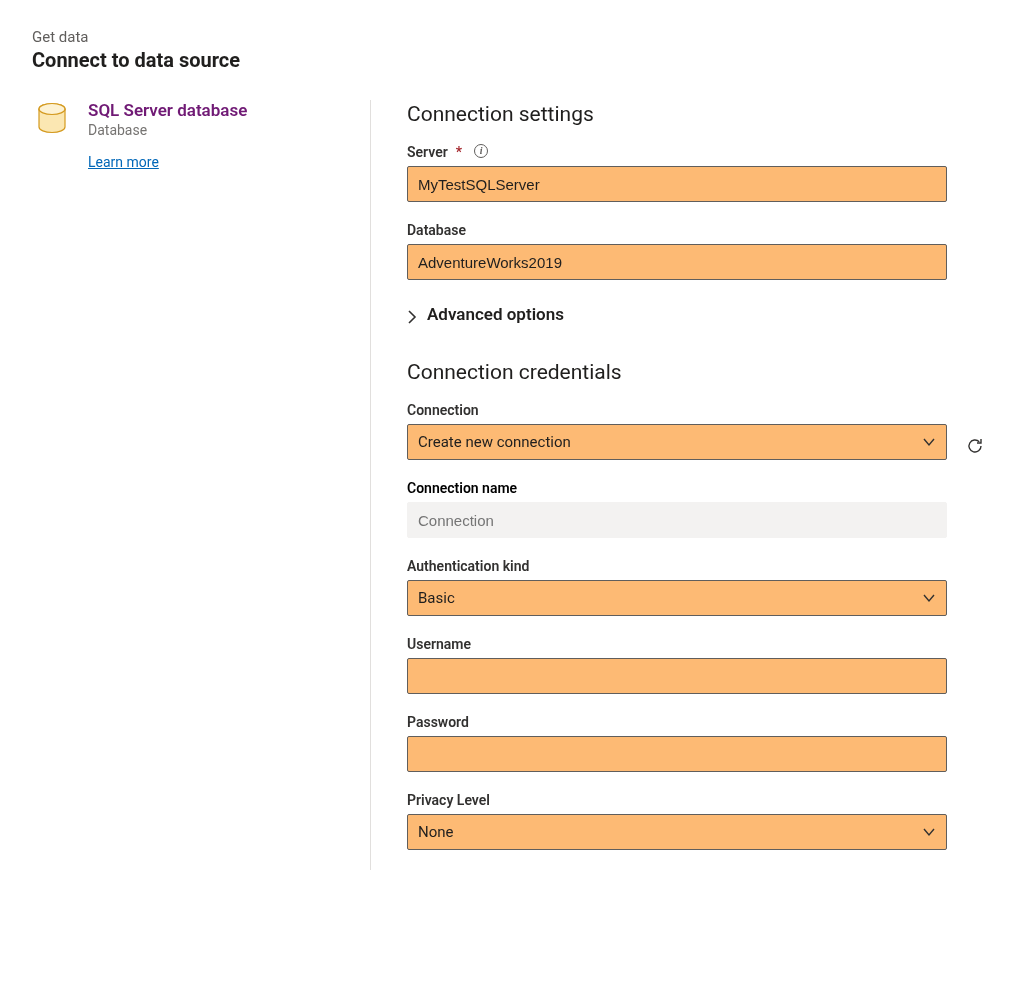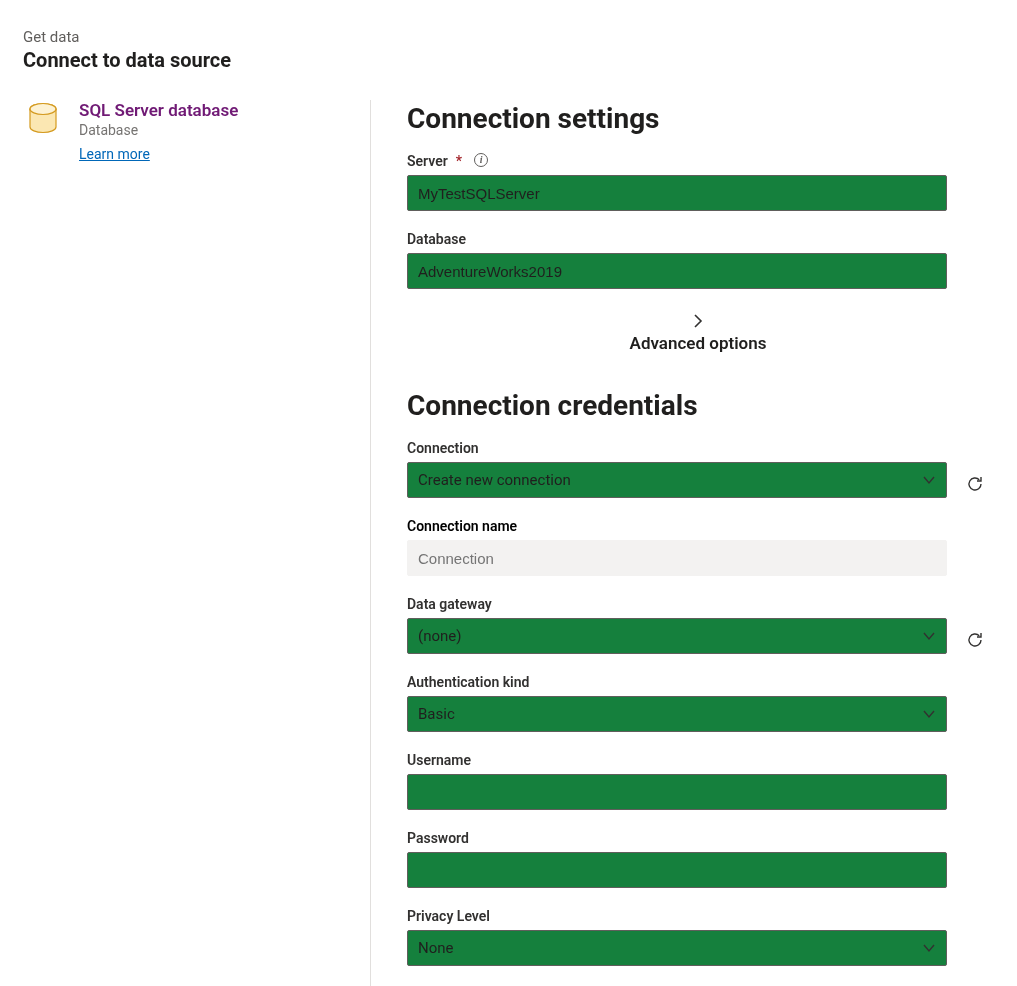--- a/index.html
+++ b/index.html
@@ -6,21 +6,21 @@
   html, body {
     margin: 0;
     padding: 0;
     background: #ffffff;
     font-family: "Segoe UI", -apple-system, BlinkMacSystemFont, Roboto, "Helvetica Neue", Arial, sans-serif;
     color: #323130;
     width: 1017px;
     height: 986px;
   }
   .page {
-    padding: 28px 28px 0 23px;
+    padding: 28px 28px 0 32px;
   }
   .breadcrumb {
     font-size: 15px;
     color: #605e5c;
     margin-bottom: 2px;
   }
   .page-title {
     font-size: 20px;
     font-weight: 700;
     color: #201f1e;
@@ -57,29 +57,29 @@
     font-weight: 600;
     color: #701a75;
   }
   .ds-sub {
     font-size: 14px;
     color: #767472;
     margin-top: 2px;
   }
   .ds-link {
     display: inline-block;
-    margin-top: 8px;
+    margin-top: 16px;
     font-size: 14px;
     color: #0067b8;
     text-decoration: underline;
     cursor: pointer;
   }
   .section-title {
-    font-size: 28px;
-    font-weight: 700;
+    font-size: 21px;
+    font-weight: 400;
     color: #201f1e;
     margin: 0 0 18px 0;
   }
   .section-title.first { margin-top: 2px; }
   .section-title.second { margin-top: 36px; }
   .field-block { margin-bottom: 20px; }
   .field-label {
     font-size: 14px;
     font-weight: 600;
     color: #323130;
@@ -103,21 +103,21 @@
     font-family: Georgia, serif;
   }
   .text-input, .select-box {
     width: 540px;
     height: 36px;
     border: 1px solid #605e5c;
     border-radius: 2px;
     padding: 0 10px;
     font-size: 15px;
     color: #201f1e;
-    background: #15803d;
+    background: #fdba74;
     outline: none;
   }
   .text-input.disabled {
     background: #f3f2f1;
     border: 1px solid #f3f2f1;
     color: #a19f9d;
   }
   .select-row {
     display: flex;
     align-items: flex-end;
@@ -142,21 +142,20 @@
   .refresh-btn svg { width: 20px; height: 20px; }
   .expander {
     display: flex;
     align-items: center;
     gap: 10px;
     font-size: 17px;
     font-weight: 600;
     color: #201f1e;
     margin-top: 24px;
     cursor: pointer;
-    flex-direction: column;
   }
   .expander .chev {
     width: 10px; height: 10px;
     display: inline-block;
   }
   .expander .chev svg { width: 10px; height: 16px; }
 </style>
 </head>
 <body>
 
@@ -230,39 +229,20 @@
               </svg>
           </span>
         </div>
       </div>
 
       <div class="field-block">
         <div class="field-label disabled">Connection name</div>
         <input class="text-input disabled" type="text" disabled="" placeholder="Connection" style="">
       </div>
 
-      <div class="field-block">
-        <div class="field-label">Data gateway</div>
-        <div class="select-row">
-          <div class="select-box">
-            <span class="select-value">(none)</span>
-            <span class="chevron-down">
-              <svg viewBox="0 0 14 14">
-                  <path d="M2 4 L7 10 L12 4" fill="none" stroke="#323130" stroke-width="1.4"></path>
-                </svg>
-            </span>
-          </div>
-          <span class="refresh-btn">
-            <svg viewBox="0 0 20 20">
-                <path d="M16 10 a6 6 0 1 1 -1.76 -4.24" fill="none" stroke="#323130" stroke-width="1.4"></path>
-                <path d="M16 3 v4 h-4" fill="none" stroke="#323130" stroke-width="1.4"></path>
-              </svg>
-          </span>
-        </div>
-      </div>
 
       <div class="field-block">
         <div class="field-label">Authentication kind</div>
         <div class="select-box">
           <span class="select-value">Basic</span>
           <span class="chevron-down">
             <svg viewBox="0 0 14 14">
                 <path d="M2 4 L7 10 L12 4" fill="none" stroke="#323130" stroke-width="1.4"></path>
               </svg>
           </span>

